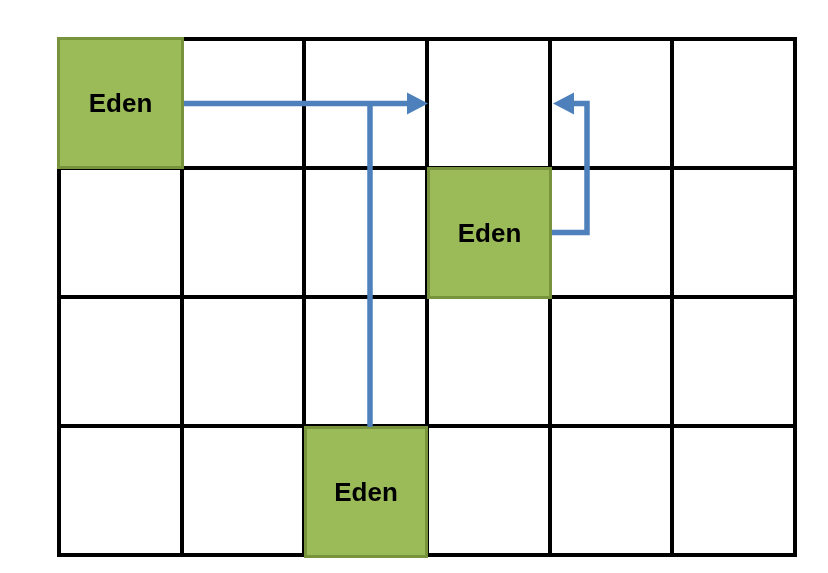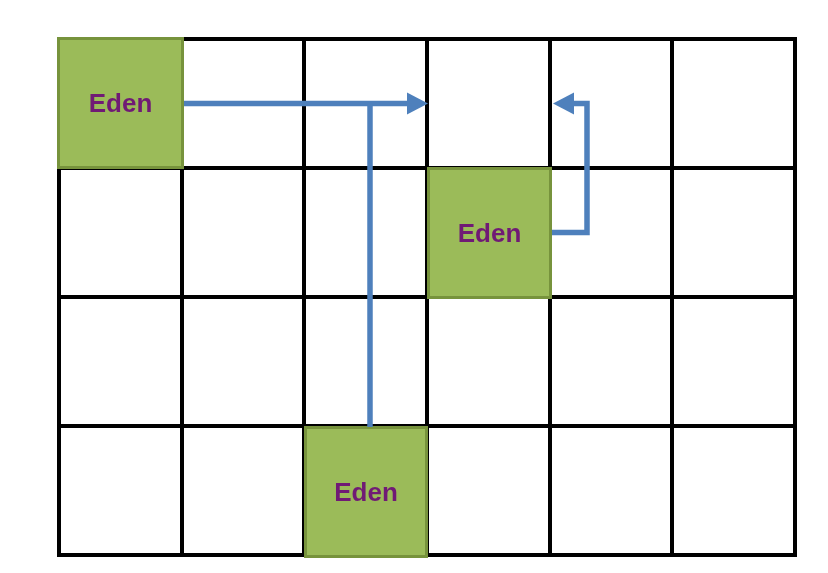--- a/index.html
+++ b/index.html
@@ -39,21 +39,21 @@
     border: 3px solid #77933C;
     background: #9BBB59;
     display: flex;
     align-items: center;
     justify-content: center;
     z-index: 2;
   }
   .eden-label {
     font-weight: 700;
     font-size: 26px;
-    color: #701a75;
+    color: #000000;
     letter-spacing: 0px;
   }
   #eden-1 { left: 57px;  top: 37px;  width: 127px; height: 132px; }
   #eden-2 { left: 427px; top: 167px; width: 125px; height: 132px; }
   #eden-3 { left: 304px; top: 426px; width: 124px; height: 132px; }
   .connectors {
     position: absolute;
     left: 0;
     top: 0;
     width: 828px;

